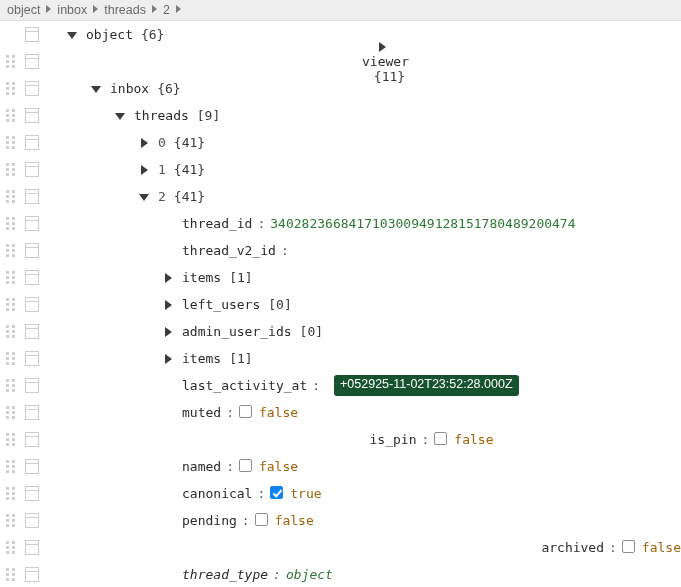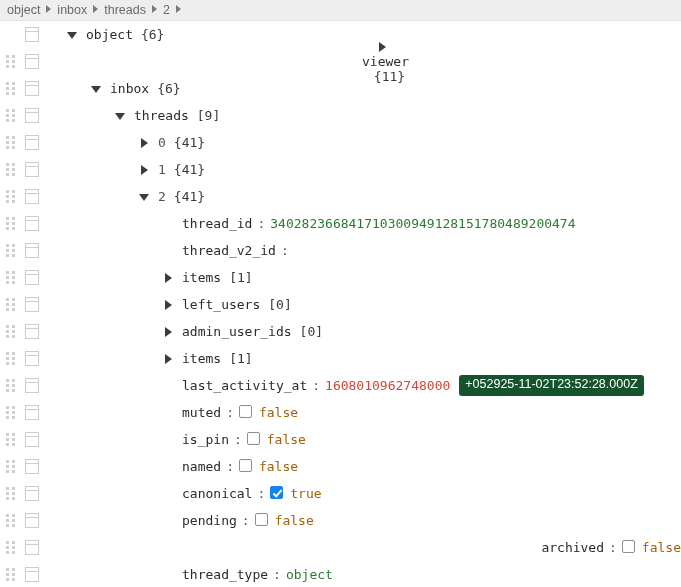--- a/index.html
+++ b/index.html
@@ -445,21 +445,20 @@
           <i></i>
           <i></i>
           <i></i>
         </div>
         <div class="card-icon"></div>
       </div>
       <div class="content" style="padding-left: 116px;">
         <span class="tri none"></span>
         <span class="key">last_activity_at</span>
         <span class="colon">:</span>
-        <span class="val-number">1608010962748000</span>
         <span class="badge">+052925-11-02T23:52:28.000Z</span>
       </div>
     </div>
     <div class="row">
       <div class="gutter">
         <div class="drag-handle">
           <i></i>
           <i></i>
           <i></i>
           <i></i>
@@ -481,21 +480,21 @@
         <div class="drag-handle">
           <i></i>
           <i></i>
           <i></i>
           <i></i>
           <i></i>
           <i></i>
         </div>
         <div class="card-icon"></div>
       </div>
-      <div class="content" style="padding-left: 116px;">
+      <div class="content" style="padding-left: 116px; justify-content: center;">
         <span class="tri none"></span>
         <span class="key">is_pin</span>
         <span class="colon">:</span>
         <span class="cb"></span>
         <span class="val-bool">false</span>
       </div>
     </div>
     <div class="row">
       <div class="gutter">
         <div class="drag-handle">
@@ -581,20 +580,20 @@
         <div class="drag-handle">
           <i></i>
           <i></i>
           <i></i>
           <i></i>
           <i></i>
           <i></i>
         </div>
         <div class="card-icon"></div>
       </div>
-      <div class="content" style="padding-left: 116px;">
+      <div class="content" style="padding-left: 116px; font-style: italic;">
         <span class="tri none"></span>
         <span class="key">thread_type</span>
         <span class="colon">:</span>
         <span class="val-string">object</span>
       </div>
     </div>
   </div>
 
 </body></html>

